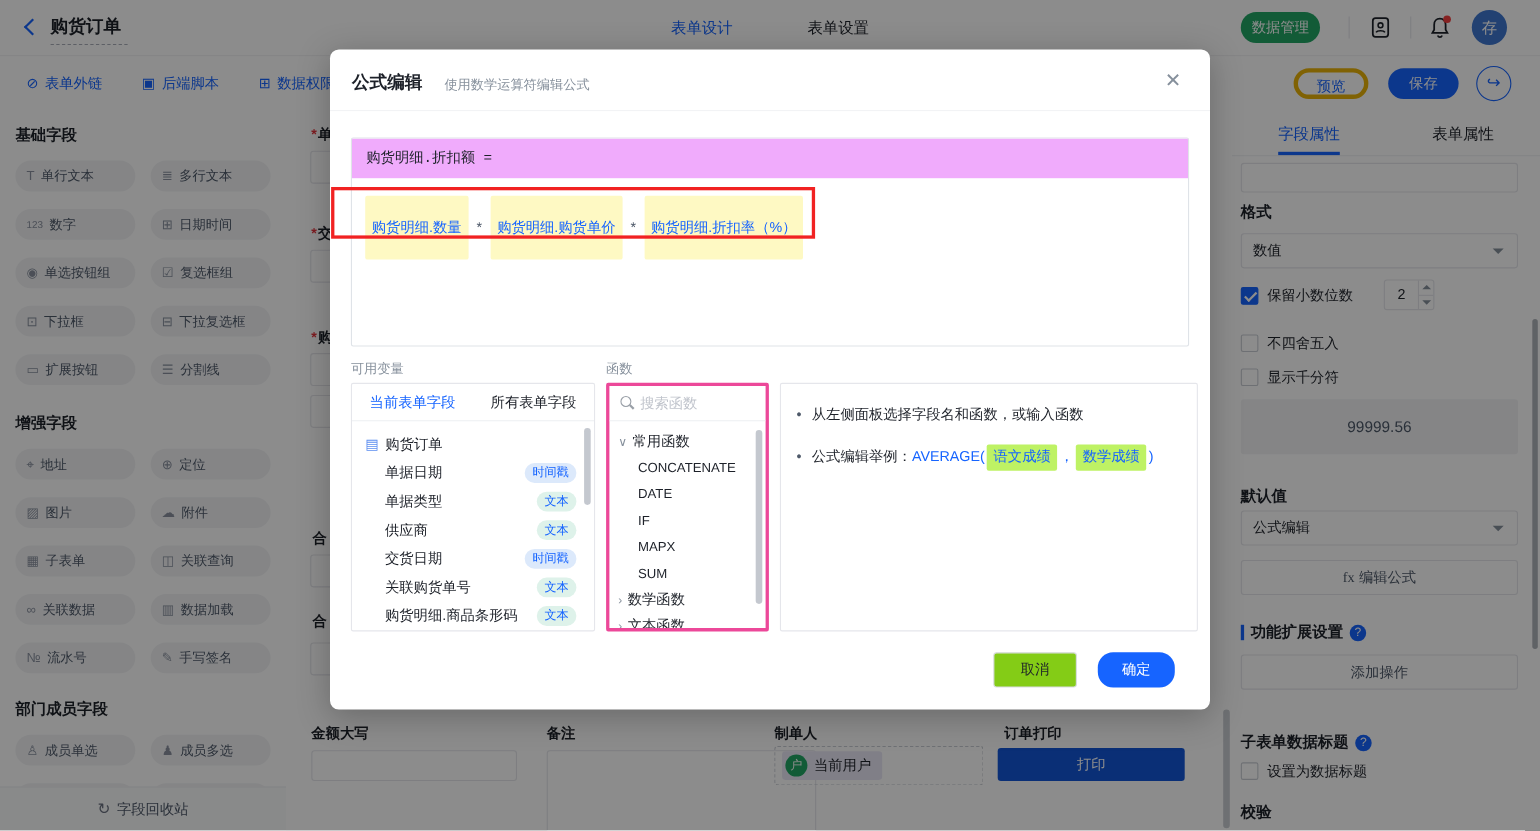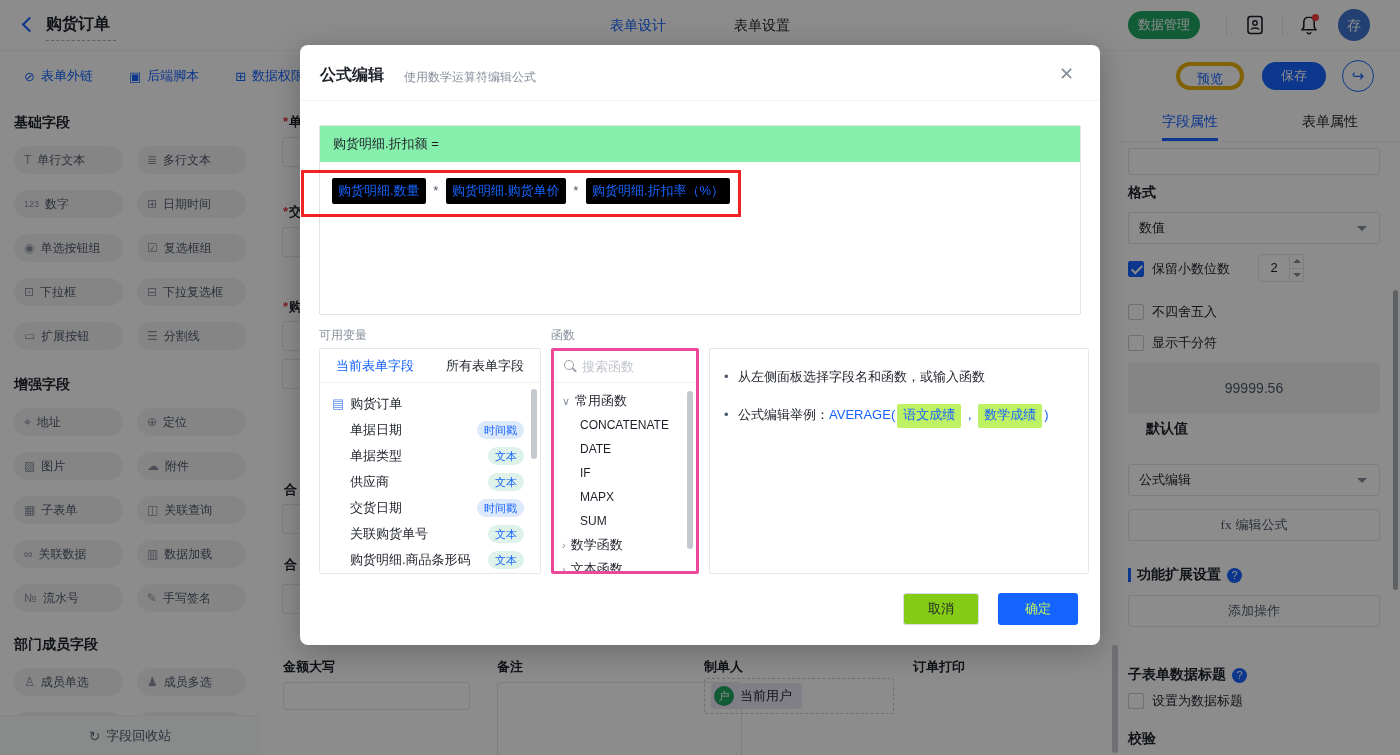--- a/index.html
+++ b/index.html
@@ -95,23 +95,23 @@
   .mask { position:absolute; inset:0; background:rgba(0,0,0,0.45); z-index:50; }
 
   
   .modal { position:absolute; left:300px; top:45px; width:800px; height:600px; background:#fff; border-radius:8px; z-index:60; box-shadow:0 6px 30px rgba(0,0,0,0.25); }
   .m-header { position:relative; height:56px; border-bottom:1px solid #f2f3f5; }
   .m-title { position:absolute; left:20px; top:20px; font-size:16px; font-weight:bold; }
   .m-subtitle { position:absolute; left:104px; top:24px; font-size:12px; color:#86909c; }
   .m-close { position:absolute; right:26px; top:18px; font-size:18px; color:#86909c; cursor:pointer; }
 
   .editor { position:absolute; left:19px; top:80px; width:762px; height:190px; border:1px solid #dfe3e8; border-radius:2px; overflow:hidden; }
-  .editor-target { height:36px; background:#86efac; line-height:36px; padding-left:13px; font-size:13px; color:#1d2129; }
+  .editor-target { height:36px; background:#f0abfc; line-height:36px; padding-left:13px; font-size:13px; color:#1d2129;font-family:Liberation Mono, monospace; }
   .editor-body { padding:16px 12px; }
-  .token-chip { display:inline-block; background:#000000; color:#1664ff; font-size:13px; padding:4px 6px; border-radius:2px; margin-right:4px; cursor:pointer; }
+  .token-chip { display:inline-block; background:#fef9c3; color:#1664ff; font-size:13px; padding:20px 6px; border-radius:2px; margin-right:4px; cursor:pointer; }
   .token-op { display:inline-block; color:#4e5969; font-size:13px; margin-right:4px; }
 
   .red-annotation { position:absolute; left:301px; top:170px; width:440px; height:47px; border:3px solid #f12222; z-index:70; pointer-events:none; }
 
   .panel-label { position:absolute; font-size:12px; color:#86909c; }
   .vars-box { position:absolute; left:19px; top:303px; width:222px; height:226px; border:1px solid #e5e6eb; border-radius:2px; overflow:hidden; }
   .v-tabs { height:34px; border-bottom:1px solid #eef0f3; display:flex; }
   .v-tab { width:50%; text-align:center; line-height:34px; font-size:13px; cursor:pointer; }
   .v-tab.active { color:#1664ff; }
   .tree { position:relative; padding-top:8px; }
@@ -135,21 +135,21 @@
   .fn-item { height:24px; line-height:24px; padding-left:26px; font-size:12px; color:#1d2129; cursor:pointer; }
   .f-scroll { position:absolute; right:3px; top:40px; width:6px; height:158px; border-radius:3px; background:#c4c8cf; }
 
   .tips-box { position:absolute; left:409px; top:303px; width:380px; height:226px; border:1px solid #e5e6eb; border-radius:2px; padding:17px 14px; }
   .tip-line { position:relative; padding-left:14px; font-size:13px; color:#1d2129; margin-bottom:16px; line-height:22px; }
   .tip-line::before { content:"•"; position:absolute; left:0; color:#4e5969; }
   .tip-blue { color:#1664ff; }
   .tip-chip { display:inline-block; background:#bef264; color:#1664ff; padding:1px 6px; border-radius:2px; margin:0 2px;font-family:Liberation Mono, monospace; }
 
   .m-cancel { position:absolute; left:603px; top:548px; width:76px; height:32px; background:#84cc16; border:1px solid #d9dce1; border-radius:3px; font-size:13px; color:#1d2129; text-align:center; line-height:30px; cursor:pointer; }
-  .m-ok { position:absolute; left:698px; top:548px; width:80px; height:32px; background:#1664ff; border:none; border-radius:3px; font-size:13px; color:#bef264; text-align:center; line-height:32px; cursor:pointer; }
+  .m-ok { position:absolute; left:698px; top:548px; width:70px; height:32px; background:#1664ff; border:none; border-radius:14px; font-size:13px; color:#ffffff; text-align:center; line-height:32px; cursor:pointer; }
 </style>
 </head>
 <body>
 
 <div class="page">
 
   <div class="topbar">
     <div class="back-btn"></div>
     <div class="app-title">购货订单</div>
     <div class="title-underline"></div>
@@ -322,20 +322,21 @@
     <div class="bot-label" style="left:237px; top:558px;">备注</div>
     <div class="remark-area"></div>
     <div class="bot-label" style="left:444px; top:558px;">制单人</div>
     <div class="creator-box">
       <span class="creator-chip">
         <span class="cavatar">户</span>
         <span class="cname">当前用户</span>
       </span>
     </div>
     <div class="bot-label" style="left:653px; top:558px;">订单打印</div>
+    <div class="print-btn">打印</div>
     <div class="canvas-scroll"></div>
   </div>
 
   <div class="sidebar-right">
     <div class="r-tabs">
       <div class="r-tab active">字段属性</div>
       <div class="r-tab">表单属性</div>
     </div>
     <div class="r-input-empty"></div>
     <div class="r-label" style="top:84px;">格式</div>
@@ -356,21 +357,21 @@
     </div>
     <div class="cb-row" style="top:203px;">
       <span class="cb"></span>
       <span>不四舍五入</span>
     </div>
     <div class="cb-row" style="top:234px;">
       <span class="cb"></span>
       <span>显示千分符</span>
     </div>
     <div class="r-preview">99999.56</div>
-    <div class="r-label" style="top:320px;margin-left:18px;">默认值</div>
+    <div class="r-label" style="top:342px;">默认值</div>
     <div class="r-select" style="top:364px;">
       <span>公式编辑</span>
       <span class="caret-down"></span>
     </div>
     <div class="r-btn" style="top:409px;">
       <span class="fx">fx</span><span>编辑公式</span>
     </div>
     <div class="r-section" style="top:466px;">
       <span class="bar"></span>
       <span>功能扩展设置</span>

